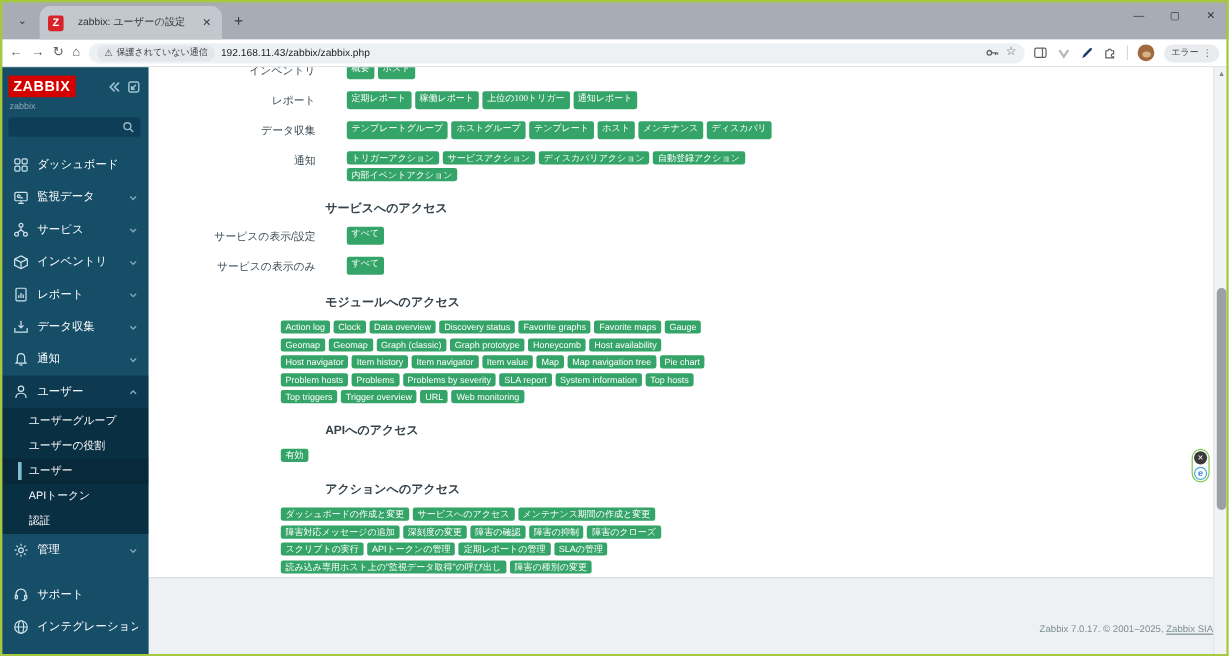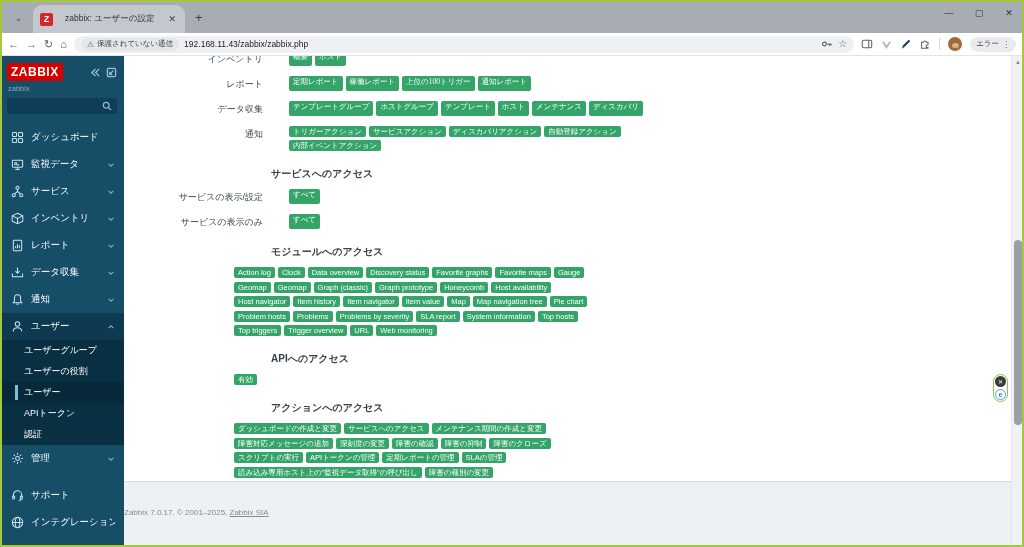--- a/index.html
+++ b/index.html
@@ -77,21 +77,21 @@
   .form-area { background:#ffffff; height:425px; overflow:hidden; }
   .form-inner { margin-top:-5px; padding-left:0; }
   .form-row { display:flex; margin-bottom:10px; }
   .form-label { width:139px; flex:0 0 auto; text-align:right; font-size:9px; color:#3b4a54;
     padding-top:2px; white-space:nowrap; }
   .badge-wrap { margin-left:26px; max-width:372px; display:flex; flex-wrap:wrap; gap:3px 3px;font-family:Liberation Serif, serif; }
   .badge { background:#34a468; color:#fff; font-size:7.5px; line-height:11px; padding:0 4px;
     border-radius:2px; white-space:nowrap; }
   .sec-heading { margin:16px 0 8px 147px; font-size:10px; font-weight:bold; color:#36424a; }
   .sec-badges { margin-left:110px; max-width:372px; display:flex; flex-wrap:wrap; gap:3.5px 3px; }
-  .page-footer { flex:1; border-top:1px solid #d5dbde; text-align:left; padding-top:26px;
+  .page-footer { flex:1; border-top:1px solid #d5dbde; text-align:right; padding-top:38px;
     font-size:8px; color:#7c8e96; }
   .page-footer a { color:#7c8e96; text-decoration:underline; }
 
   
   .scrollbar { width:13px; flex:0 0 auto; background:#f1f2f3; border-left:1px solid #e4e5e7;
     position:relative; }
   .sb-arrow { position:absolute; top:3px; left:0; right:0; text-align:center; font-size:6px; color:#7f8488; }
   .sb-thumb { position:absolute; left:2px; right:2px; top:184px; height:185px; background:#9aa0a6;
     border-radius:4px; }
 

